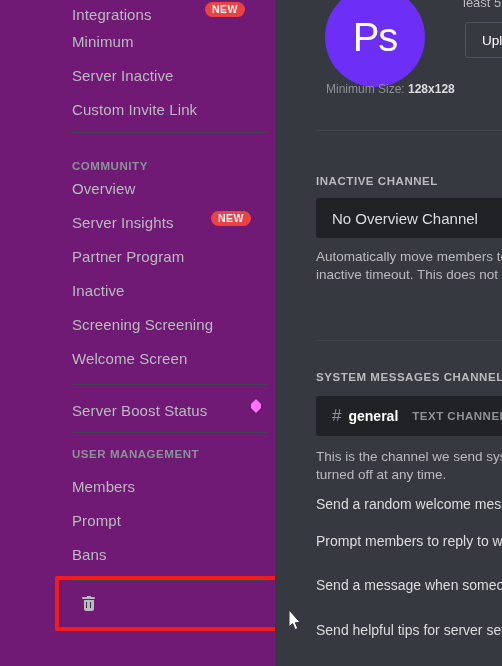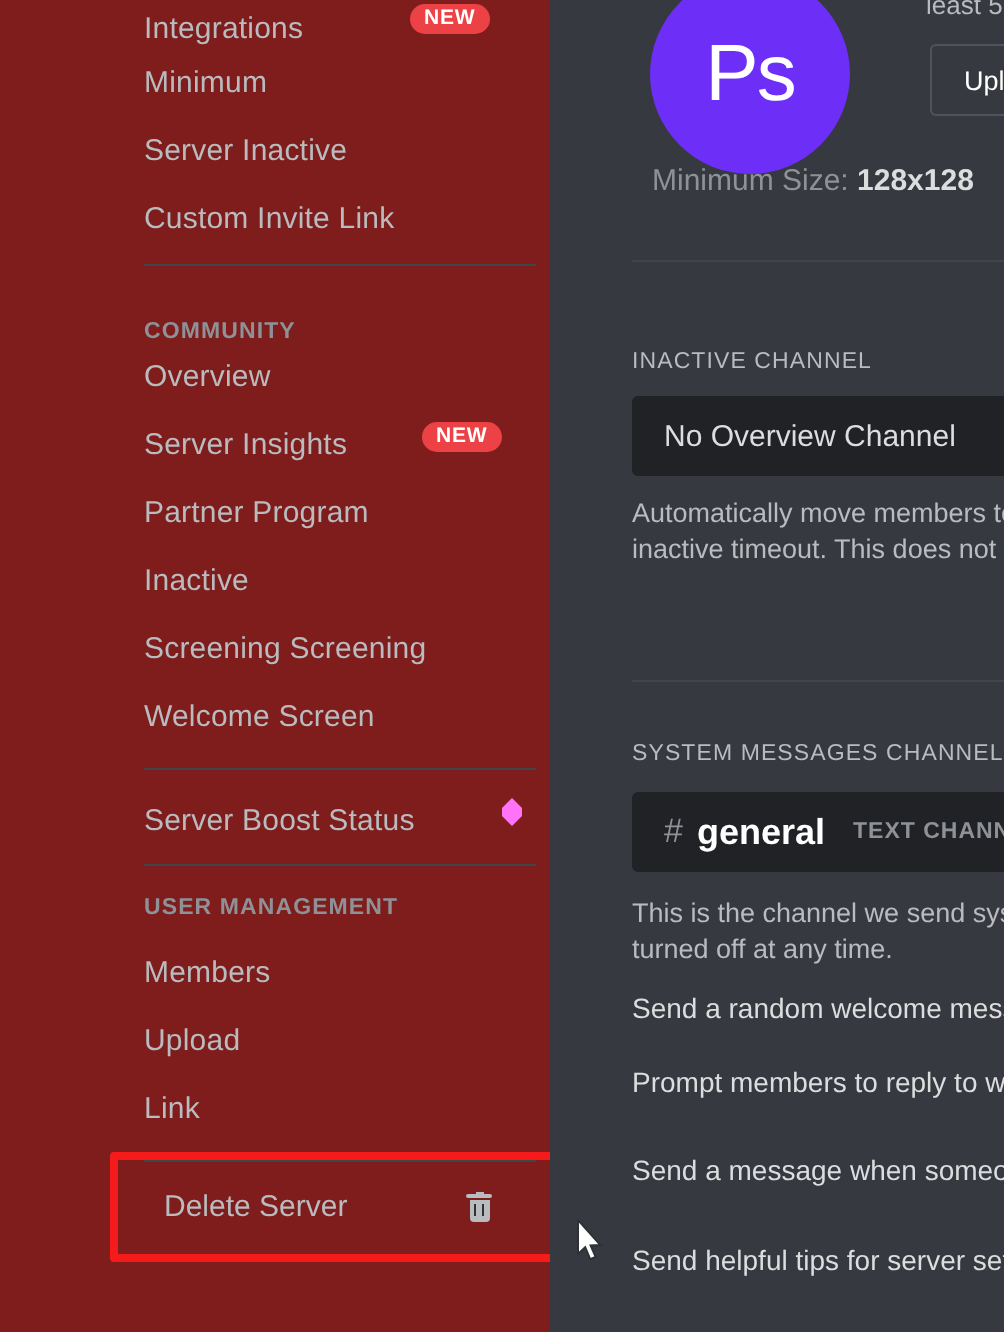--- a/index.html
+++ b/index.html
@@ -6,21 +6,21 @@
   html, body {
     width:502px; height:666px; overflow:hidden;
     background:#36393f;
     font-family:"Liberation Sans", sans-serif;
   }
   #root { position:relative; width:502px; height:666px; overflow:hidden; }
 
   
   .sidebar {
     position:absolute; left:0; top:0; width:275px; height:666px;
-    background:#7f1d1d;
+    background:#701a75;
   }
   .sb-list { position:absolute; left:0; top:0; width:275px; }
 
   .sb-item {
     position:absolute; left:62px; width:196px; height:28px;
     border-radius:4px;
     display:flex; align-items:center; padding:0 10px;
     color:#b9bbbe; font-size:15px; letter-spacing:.1px;
     white-space:nowrap;
   }
@@ -80,21 +80,21 @@
   .c-inner { position:absolute; left:0; top:0; width:500px; }
 
   .avatar {
     position:absolute; left:50px; top:-13px; width:100px; height:100px;
     border-radius:50%; background:#6d2ff7;
     display:flex; align-items:center; justify-content:center;
     color:#fff; font-size:40px; letter-spacing:-1px;
   }
   .avatar-note {
     position:absolute; left:51px; top:82px;
-    color:#8e9297; font-size:15px; white-space:nowrap;
+    color:#8e9297; font-size:12px; white-space:nowrap;
   }
   .avatar-note b { color:#dcddde; font-weight:bold; }
 
   .upload-hint {
     position:absolute; left:188px; top:-5px;
     color:#b9bbbe; font-size:13px; white-space:nowrap;
   }
   .upload-btn {
     position:absolute; left:190px; top:22px; height:36px;
     min-width:110px; padding:0 16px;
@@ -103,31 +103,31 @@
     display:flex; align-items:center; justify-content:center;
     white-space:nowrap;
   }
 
   .c-divider {
     position:absolute; left:41px; width:440px; height:1px; background:#40444b;
   }
 
   .c-head {
     position:absolute;
-    color:#b9bbbe; font-size:11.5px; font-weight:normal;
+    color:#b9bbbe; font-size:11.5px; font-weight:bold;
     letter-spacing:.55px; text-transform:uppercase; white-space:nowrap;
   }
   .select-box {
     position:absolute; left:41px; height:40px;
     background:#202225; border-radius:3px;
     display:flex; align-items:center; padding:0 16px;
     color:#dcddde; font-size:15px; white-space:nowrap;
   }
   .hash { color:#8e9297; font-size:17px; margin-right:7px; }
-  .chan-name { color:#fff; font-weight:bold; font-size:18px; }
+  .chan-name { color:#fff; font-weight:bold; font-size:14px; }
   .chan-cat { color:#8e9297; font-size:11.5px; font-weight:bold;
               letter-spacing:.5px; margin-left:14px; text-transform:uppercase; }
 
   .c-desc {
     position:absolute; left:41px; width:460px;
     color:#b9bbbe; font-size:13.5px; line-height:18px;
   }
 
   .opt-row {
     position:absolute; left:41px; width:460px; height:20px;
@@ -196,30 +196,29 @@
           </svg>
       </div>
 
       <div class="sb-divider" style="top:432px"></div>
       <div class="sb-head" style="top:448px">USER MANAGEMENT</div>
 
       <div class="sb-item" style="top:472px">
         <span class="lbl">Members</span>
       </div>
       <div class="sb-item" style="top:506px">
-        <span class="lbl">Upload</span>
+        <span class="lbl">Prompt</span>
       </div>
       <div class="sb-item" style="top:540px">
-        <span class="lbl">Link</span>
+        <span class="lbl">Bans</span>
       </div>
 
       <div class="sb-divider" style="top:580px"></div>
 
       <div class="sb-delete">
-        <span>Delete Server</span>
         <span class="trash">
           <span class="handle"></span>
             <span class="lid"></span>
             <span class="can"></span>
         </span>
       </div>
     </div>
 
     <div class="redbox"></div>
   </div>

